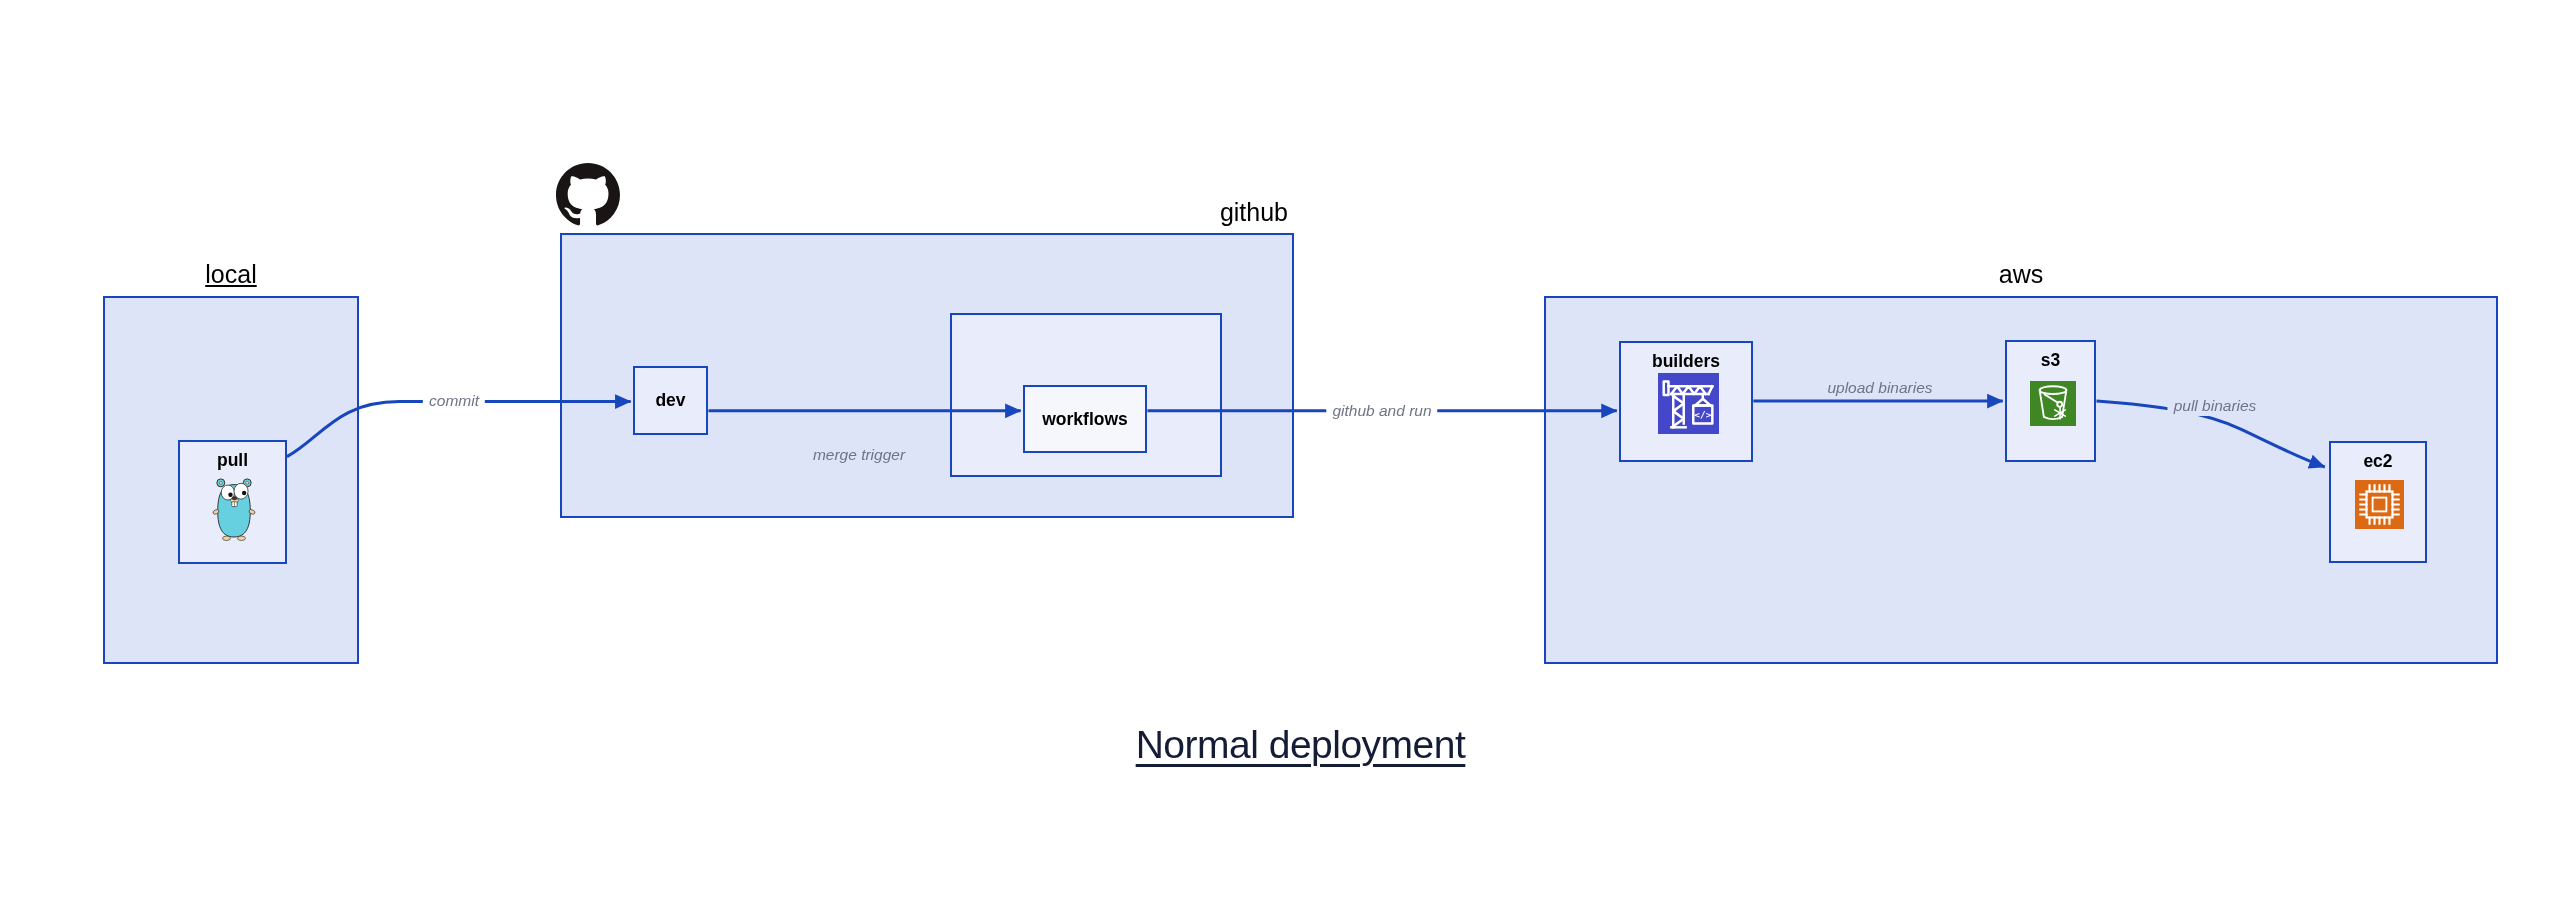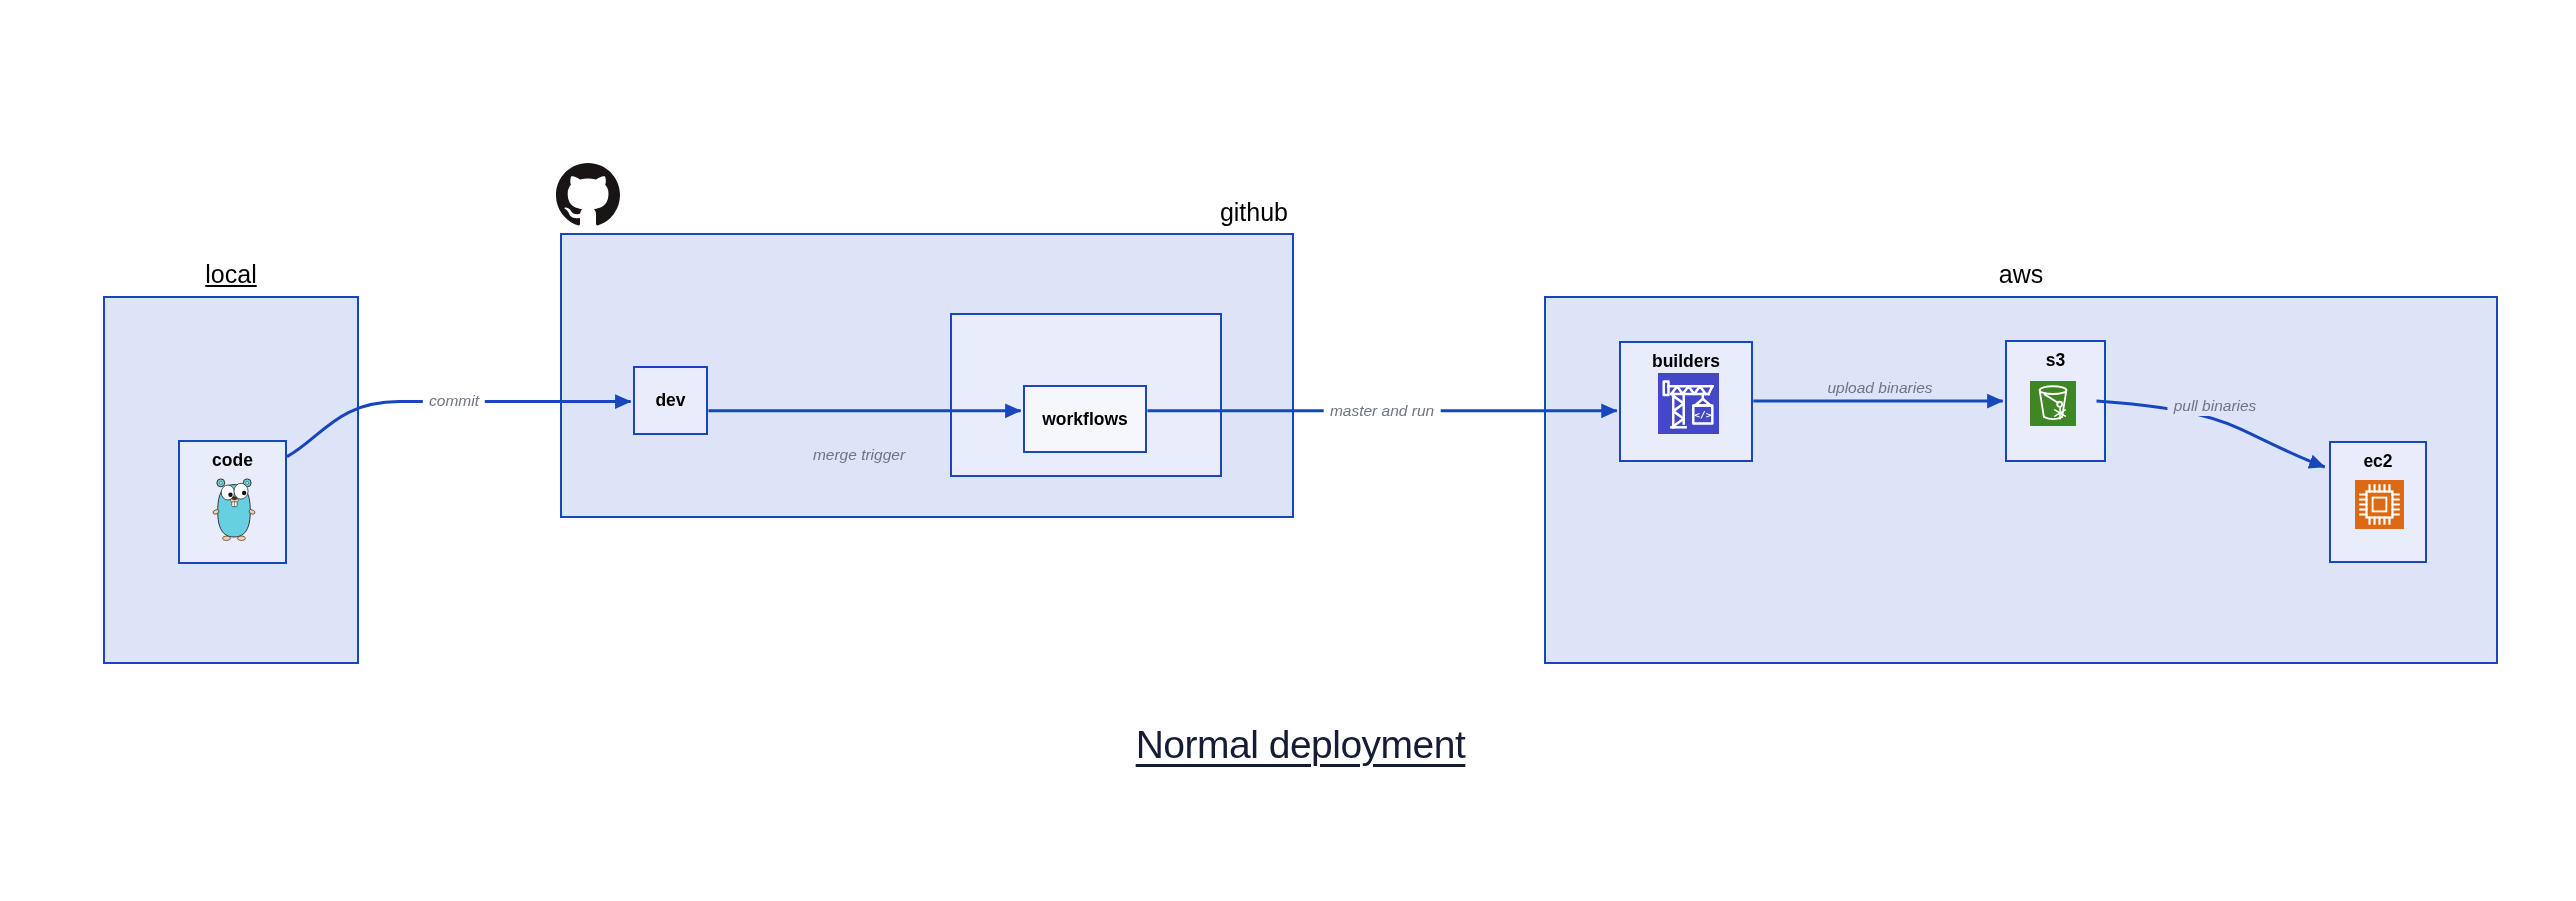--- a/index.html
+++ b/index.html
@@ -19,21 +19,21 @@
   .clabel.github{left:560px;top:197px;width:728px;text-align:right;}
   .clabel.master{left:950px;top:276px;width:272px;text-align:center;}
   .clabel.aws{left:1544px;top:259px;width:954px;text-align:center;}
 
   
   .nbox{position:absolute;background:#e9edfb;border:2.6px solid #1746bd;box-sizing:border-box;}
   .nbox.code{left:178px;top:440px;width:109px;height:124px;}
   .nbox.dev{left:633px;top:366px;width:75px;height:69px;display:flex;align-items:center;justify-content:center;text-align:right;}
   .nbox.workflows{left:1023px;top:385px;width:124px;height:68px;background:#f5f7fd;display:flex;align-items:center;justify-content:center;}
   .nbox.builders{left:1619px;top:341px;width:134px;height:121px;}
-  .nbox.s3{left:2005px;top:340px;width:101px;height:122px;padding-left:31px;}
+  .nbox.s3{left:2005px;top:340px;width:91px;height:122px;padding-left:31px;}
   .nbox.ec2{left:2329px;top:441px;width:98px;height:122px;}
 
   .nlabel{font-weight:bold;font-size:17.5px;color:#000000;line-height:20.6px;}
   .nlabel.top{position:absolute;left:0;top:7.7px;width:100%;text-align:center;}
 
   
   .tile{position:absolute;display:flex;align-items:center;justify-content:center;}
   .tile.codebuild{left:37px;top:30px;width:61px;height:61px;background:#4447c9;}
   .tile.s3i{left:23px;top:39px;width:46px;height:45px;background:#3f8624;}
   .tile.ec2i{left:24px;top:37px;width:49px;height:49px;background:#dc6a14;}
@@ -73,21 +73,21 @@
   <svg class="octocat" viewBox="0 0 16 16" aria-hidden="true">
     <path fill="#191514" fill-rule="evenodd" d="M8 0C3.58 0 0 3.58 0 8c0 3.54 2.29 6.53 5.47 7.59.4.07.55-.17.55-.38 0-.19-.01-.82-.01-1.49-2.01.37-2.53-.49-2.69-.94-.09-.23-.48-.94-.82-1.13-.28-.15-.68-.52-.01-.53.63-.01 1.08.58 1.23.82.72 1.21 1.87.87 2.33.66.07-.52.28-.87.51-1.07-1.78-.2-3.64-.89-3.64-3.95 0-.87.31-1.59.82-2.15-.08-.2-.36-1.02.08-2.12 0 0 .67-.21 2.2.82.64-.18 1.32-.27 2-.27.68 0 1.36.09 2 .27 1.53-1.04 2.2-.82 2.2-.82.44 1.1.16 1.92.08 2.12.51.56.82 1.27.82 2.15 0 3.07-1.87 3.75-3.65 3.95.29.25.54.73.54 1.48 0 1.07-.01 1.93-.01 2.2 0 .21.15.46.55.38A8.013 8.013 0 0 0 16 8c0-4.42-3.58-8-8-8z"></path>
   </svg>
 
   <div class="cbox local"></div>
   <div class="cbox github"></div>
   <div class="cbox master"></div>
   <div class="cbox aws"></div>
 
   <div class="nbox code">
-    <div class="nlabel top">code</div>
+    <div class="nlabel top">pull</div>
     <svg class="gopher" viewBox="0 0 100 152" aria-hidden="true">
       <g stroke="#2f2f2f" stroke-width="2.2">
         <path d="M50 24 C76 24 87 44 87 84 C87 121 77 143 50 143 C23 143 13 121 13 84 C13 44 24 24 50 24 Z" fill="#66cfe0"></path>
         <circle cx="20" cy="20" r="9" fill="#66cfe0"></circle>
         <circle cx="80" cy="20" r="9" fill="#66cfe0"></circle>
         <circle cx="20" cy="20" r="3.5" fill="#f2d1a4" stroke-width="1"></circle>
         <circle cx="80" cy="20" r="3.5" fill="#f2d1a4" stroke-width="1"></circle>
         <ellipse cx="36" cy="42" rx="15" ry="17" fill="#ffffff" stroke-width="1.8"></ellipse>
         <ellipse cx="66" cy="39" rx="16" ry="18" fill="#ffffff" stroke-width="1.8"></ellipse>
         <circle cx="42" cy="47" r="5" fill="#111111" stroke="none"></circle>
@@ -180,20 +180,20 @@
       <path d="M557 886 C625 848 655 779 775 779 L1224 779" marker-end="url(#arrow)"></path>
       <path d="M1375 797 L1981 797" marker-end="url(#arrow)"></path>
       <path d="M2227 797 L3138 797" marker-end="url(#arrow)"></path>
       <path d="M3403 778 L3887 778" marker-end="url(#arrow)"></path>
       <path d="M4069 778 C4190 787 4280 800 4350 833 C4420 866 4455 885 4512 906" marker-end="url(#arrow)"></path>
     </g>
   </svg>
 
   <div class="elabel commit on-white">commit</div>
   <div class="elabel merge on-outer">merge trigger</div>
-  <div class="elabel uprun on-white">master and run</div>
+  <div class="elabel uprun on-white">github and run</div>
   <div class="elabel upbin on-outer">upload binaries</div>
   <div class="elabel pullbin on-outer">pull binaries</div>
 
   <div class="title">Normal deployment</div>
 
 </div>
 
 
 </body></html>

